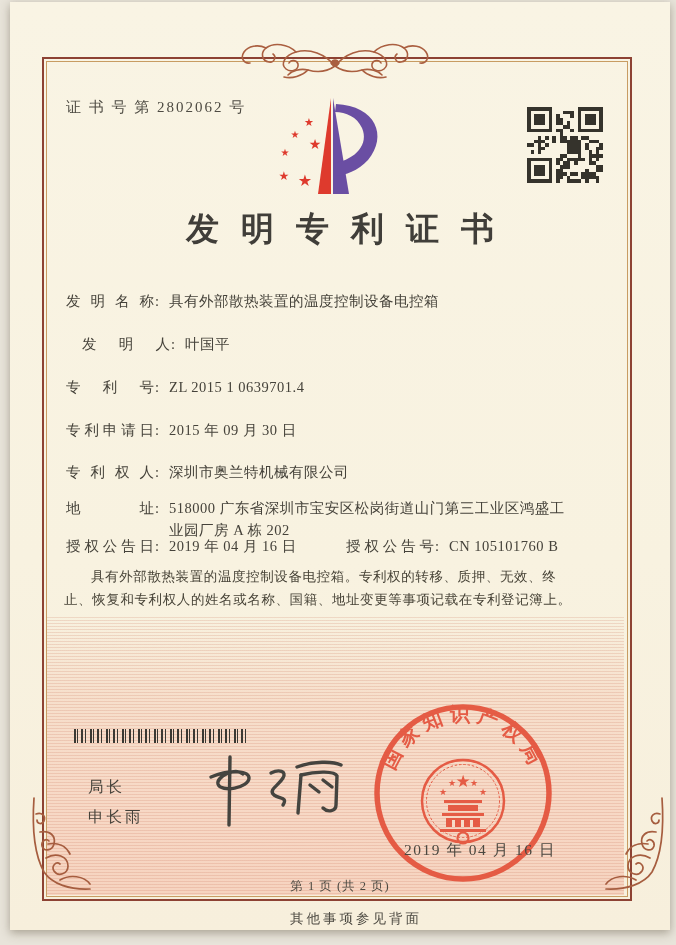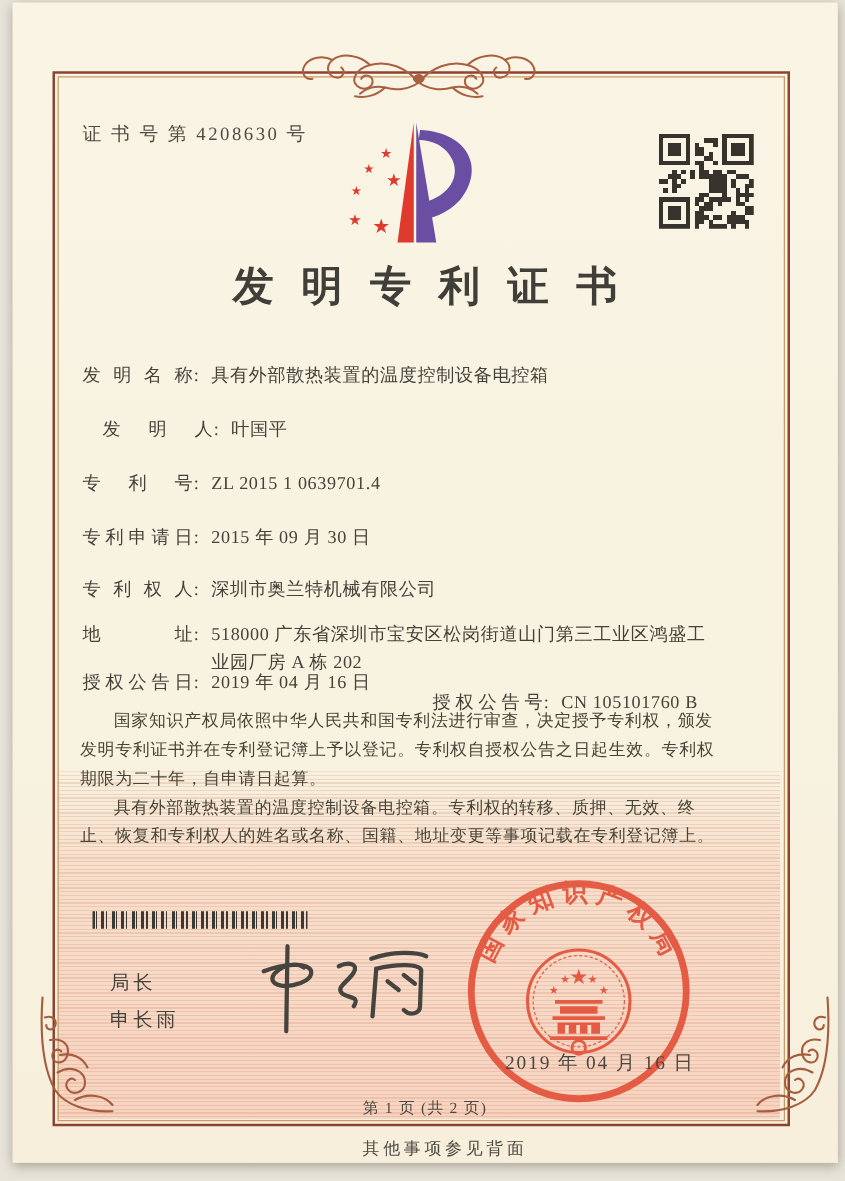--- a/index.html
+++ b/index.html
@@ -37,21 +37,21 @@
   .title{
     position:absolute;left:0;width:100%;top:205px;text-align:center;
     font-size:33px;font-weight:700;color:#403e39;letter-spacing:22px;text-indent:22px;
   }
   
   .frow{position:absolute;left:56px;font-size:14.5px;color:#45423a;line-height:22px;display:flex;}
   .flabel{display:inline-block;width:88px;text-align:justify;text-align-last:justify;}
   .fcolon{display:inline-block;margin:0 2px 0 1px;}
   .fvalue{display:inline-block;margin-left:8px;letter-spacing:.5px;}
   .fvalue.addr{width:410px;}
-  .grant2{position:absolute;left:280px;top:16px;display:flex;}
+  .grant2{position:absolute;left:280px;top:0;display:flex;}
   
   .bodytext{
     position:absolute;left:54px;top:563px;width:512px;
     font-size:13.5px;line-height:23px;color:#474337;letter-spacing:.6px;
   }
   .bodytext p{margin:0;text-indent:2em;}
   
   .barcode{
     position:absolute;left:64px;top:727px;width:172px;height:14px;
     background:repeating-linear-gradient(90deg,
@@ -113,21 +113,21 @@
     <g transform="translate(76,0) scale(-1,1)" stroke="#a65d3f" fill="none" stroke-width="1.7" stroke-linecap="round">
       <path d="M8,6 C6,35 8,62 18,80 C26,92 44,98 64,97"></path>
       <path d="M14,40 C24,38 30,44 28,52 C26,59 18,60 16,54 C15,49 20,46 23,49"></path>
       <path d="M20,66 C30,60 42,64 42,74 C42,82 32,85 28,79 C25,74 30,69 34,72"></path>
       <path d="M34,88 C44,82 58,84 64,92"></path>
       <path d="M10,22 C16,20 20,24 18,29 C16,33 11,32 11,28"></path>
       <path d="M22,52 C32,50 40,54 44,62"></path>
     </g>
   </svg>
 
-  <div class="cert-no">证 书 号 第 4208630 号</div>
+  <div class="cert-no">证 书 号 第 2802062 号</div>
 
   <svg class="logo" viewBox="0 0 132 112">
     <path d="M59,6 L46,102 L59,102 Z" fill="#de3a2d"></path>
     <path d="M61,6 L61,102 L77,102 Z" fill="#6a4ea3"></path>
     <path d="M64,12 C104,14 116,44 96,68 C86,79 73,83 64,84 L63,71 C84,67 97,52 90,36 C85,25 74,20 63,20 Z" fill="#6a4ea3"></path>
     <g fill="#de3a2d" font-size="13" text-anchor="middle">
       <text x="37" y="34" font-size="11">★</text>
       <text x="23" y="46" font-size="10">★</text>
       <text x="43" y="57" font-size="14">★</text>
       <text x="13" y="64" font-size="10">★</text>
@@ -396,21 +396,20 @@
       <span class="fcolon">:</span>
     <span class="fvalue">2019 年 04 月 16 日</span>
     <span class="grant2">
       <span class="flabel">授权公告号</span>
         <span class="fcolon">:</span>
       <span class="fvalue">CN 105101760 B</span>
     </span>
   </div>
 
   <div class="bodytext">
-    <p>国家知识产权局依照中华人民共和国专利法进行审查，决定授予专利权，颁发发明专利证书并在专利登记簿上予以登记。专利权自授权公告之日起生效。专利权期限为二十年，自申请日起算。</p>
     <p>具有外部散热装置的温度控制设备电控箱。专利权的转移、质押、无效、终止、恢复和专利权人的姓名或名称、国籍、地址变更等事项记载在专利登记簿上。</p>
   </div>
 
   <div class="barcode"></div>
 
   <div class="signer">
     <div>局长</div>
     <div>申长雨</div>
   </div>
 

